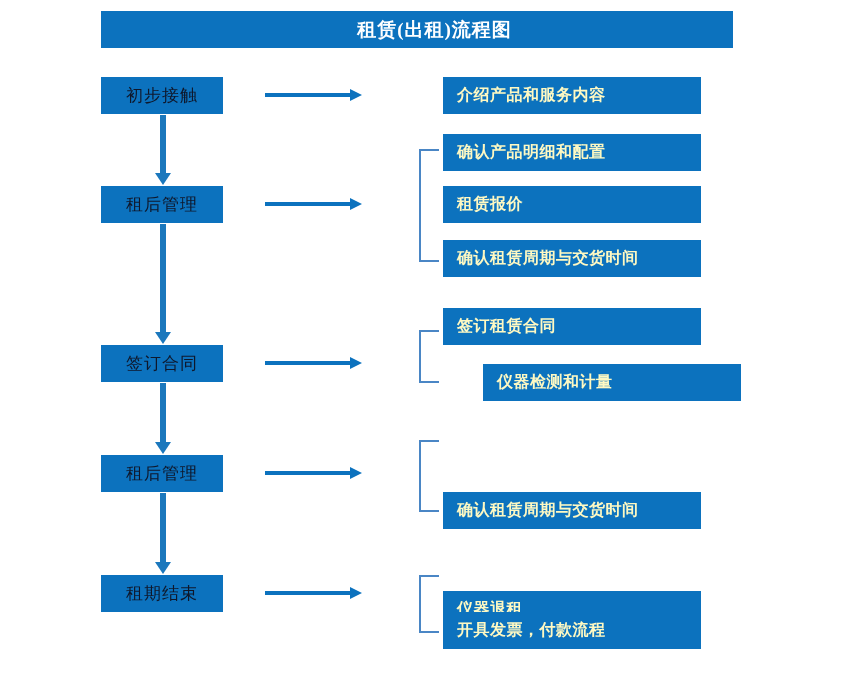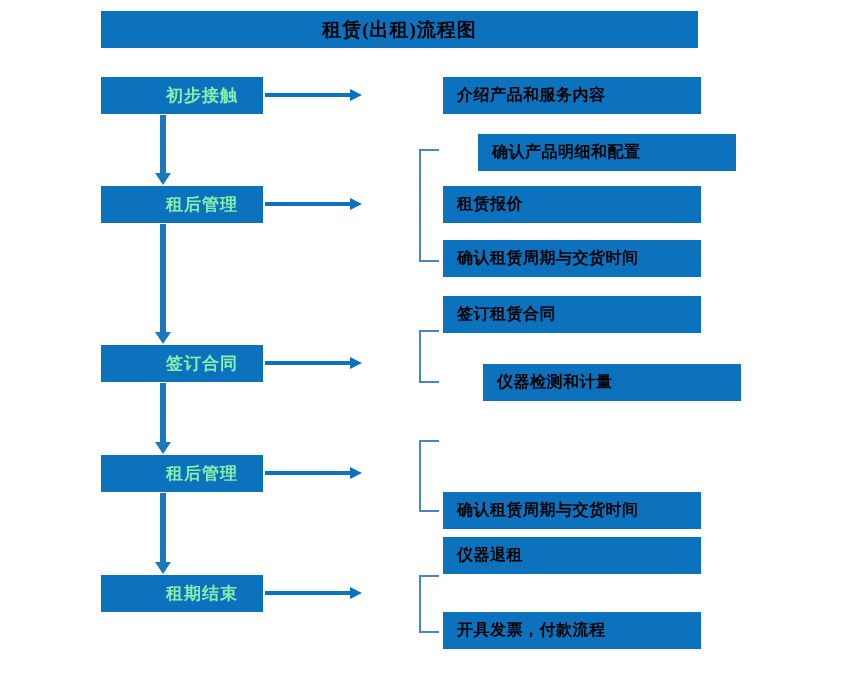--- a/index.html
+++ b/index.html
@@ -17,54 +17,54 @@
   }
 
   
   .title-bar {
     position: absolute;
     left: 101px;
     top: 11px;
     width: 597px;
     height: 37px;
     background: #0C72BE;
-    color: #000000;
+    color: #ffffff;
     display: flex;
     align-items: center;
     justify-content: center;
     font-size: 19px;
     font-weight: bold;
     letter-spacing: 1px;
+    padding-left: 35px;
   }
 
   
   .stage-box {
     position: absolute;
     left: 101px;
     width: 122px;
     height: 37px;
     background: #0C72BE;
-    color: #86efac;
+    color: #0f172a;
     display: flex;
     align-items: center;
     justify-content: center;
     font-size: 17px;
-    font-weight: bold;
+    font-weight: normal;
     letter-spacing: 1px;
-    padding-left: 40px;
   }
 
   
   .detail-box {
     position: absolute;
     left: 443px;
     width: 258px;
     height: 37px;
     background: #0C72BE;
-    color: #000000;
+    color: #fef9c3;
     display: flex;
     align-items: center;
     font-size: 16px;
     font-weight: bold;
     padding-left: 14px;
     box-sizing: border-box;
     letter-spacing: 0.5px;
   }
 
   
@@ -178,22 +178,22 @@
     <div class="shaft"></div>
     <div class="head"></div>
   </div>
 
   <div class="bracket" style="top:149px; height:113px;"></div>
   <div class="bracket" style="top:330px; height:53px;"></div>
   <div class="bracket" style="top:440px; height:72px;"></div>
   <div class="bracket" style="top:575px; height:58px;"></div>
 
   <div class="detail-box" style="top:77px;">介绍产品和服务内容</div>
-  <div class="detail-box" style="top:134px;margin-left:35px;">确认产品明细和配置</div>
+  <div class="detail-box" style="top:134px;">确认产品明细和配置</div>
   <div class="detail-box" style="top:186px;">租赁报价</div>
   <div class="detail-box" style="top:240px;">确认租赁周期与交货时间</div>
-  <div class="detail-box" style="top:296px;">签订租赁合同</div>
+  <div class="detail-box" style="top:308px;">签订租赁合同</div>
   <div class="detail-box" style="top:364px;margin-left:40px;">仪器检测和计量</div>
   <div class="detail-box" style="top:492px;">确认租赁周期与交货时间</div>
-  <div class="detail-box" style="top:537px;">仪器退租</div>
+  <div class="detail-box" style="top:591px;">仪器退租</div>
   <div class="detail-box" style="top:612px;">开具发票，付款流程</div>
 
 </div>
 
 </body></html>

